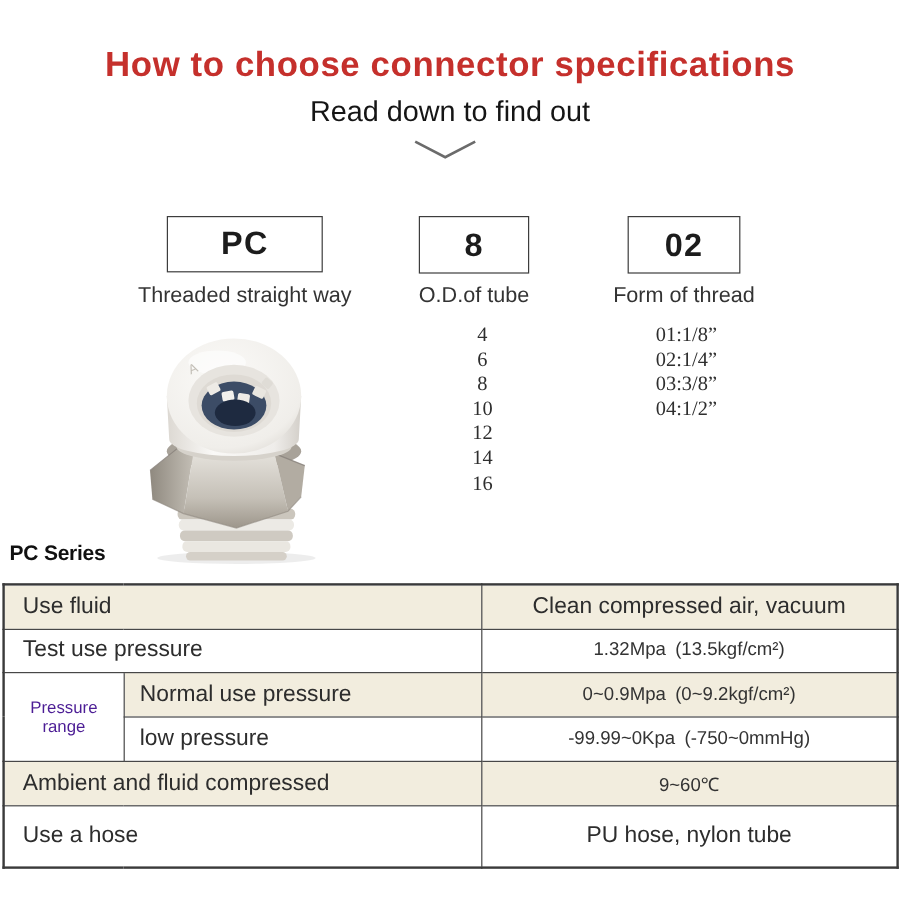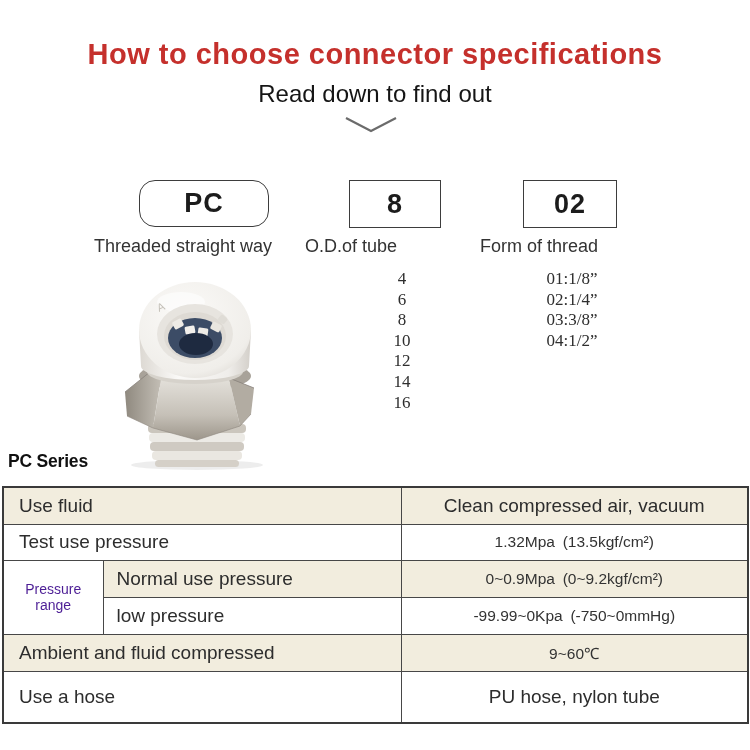--- a/index.html
+++ b/index.html
@@ -7,21 +7,21 @@
     position:relative;width:750px;height:750px;background:#ffffff;
     font-family:"Liberation Sans",sans-serif;overflow:hidden;color:#222;
   }
   .abs{position:absolute;}
   
   .title{top:38px;left:0;width:750px;text-align:center;font-size:29px;font-weight:bold;letter-spacing:.5px;}
   .subtitle{top:80px;left:0;width:750px;text-align:center;font-size:24px;color:#151515;}
   
   .code-box{border:1.5px solid #3d3d3d;background:#fff;display:flex;align-items:center;justify-content:center;
             font-weight:bold;font-size:27px;color:#1c1c1c;letter-spacing:1px;}
-  .box-label{text-align:left;font-size:18px;color:#333;}
+  .box-label{text-align:center;font-size:18px;color:#333;}
   
   .opt-list{font-family:"Liberation Serif",serif;font-size:17px;color:#2e2e2e;text-align:center;line-height:20.6px;}
   
   .series{top:451px;left:8px;font-size:17.5px;font-weight:bold;color:#101010;letter-spacing:-0.2px;}
   
   .spec-wrap{top:486px;left:2px;}
   table.spec{border-collapse:collapse;width:745px;table-layout:fixed;border:2px solid #3a3a3a;}
   table.spec td{border:1.6px solid #474747;overflow:hidden;}
   .beige{background:#f2edde;}
   .lbl{font-size:19px;color:#2d2d2d;padding-left:15px;}
@@ -34,21 +34,21 @@
 <body>
 
 <div id="screen">
 
   <div class="abs title" style="color:#c5302c;">How to choose connector specifications</div>
   <div class="abs subtitle">Read down to find out</div>
   <svg class="abs" style="left:344px;top:116px;" width="54" height="18" viewBox="0 0 54 18">
     <polyline points="2,2 27,15 52,2" fill="none" stroke="#6b6b6b" stroke-width="2.2"></polyline>
   </svg>
 
-  <div class="abs code-box" style="left:139px;top:180px;width:128px;height:45px;border-radius:16px;">
+  <div class="abs code-box" style="left:139px;top:180px;width:128px;height:45px;">
     <span>PC</span>
   </div>
   <div class="abs code-box" style="left:349px;top:180px;width:90px;height:46px;">
     <span>8</span>
   </div>
   <div class="abs code-box" style="left:523px;top:180px;width:92px;height:46px;">
     <span>02</span>
   </div>
 
   <div class="abs box-label" style="left:94px;top:236px;width:220px;">Threaded straight way</div>

